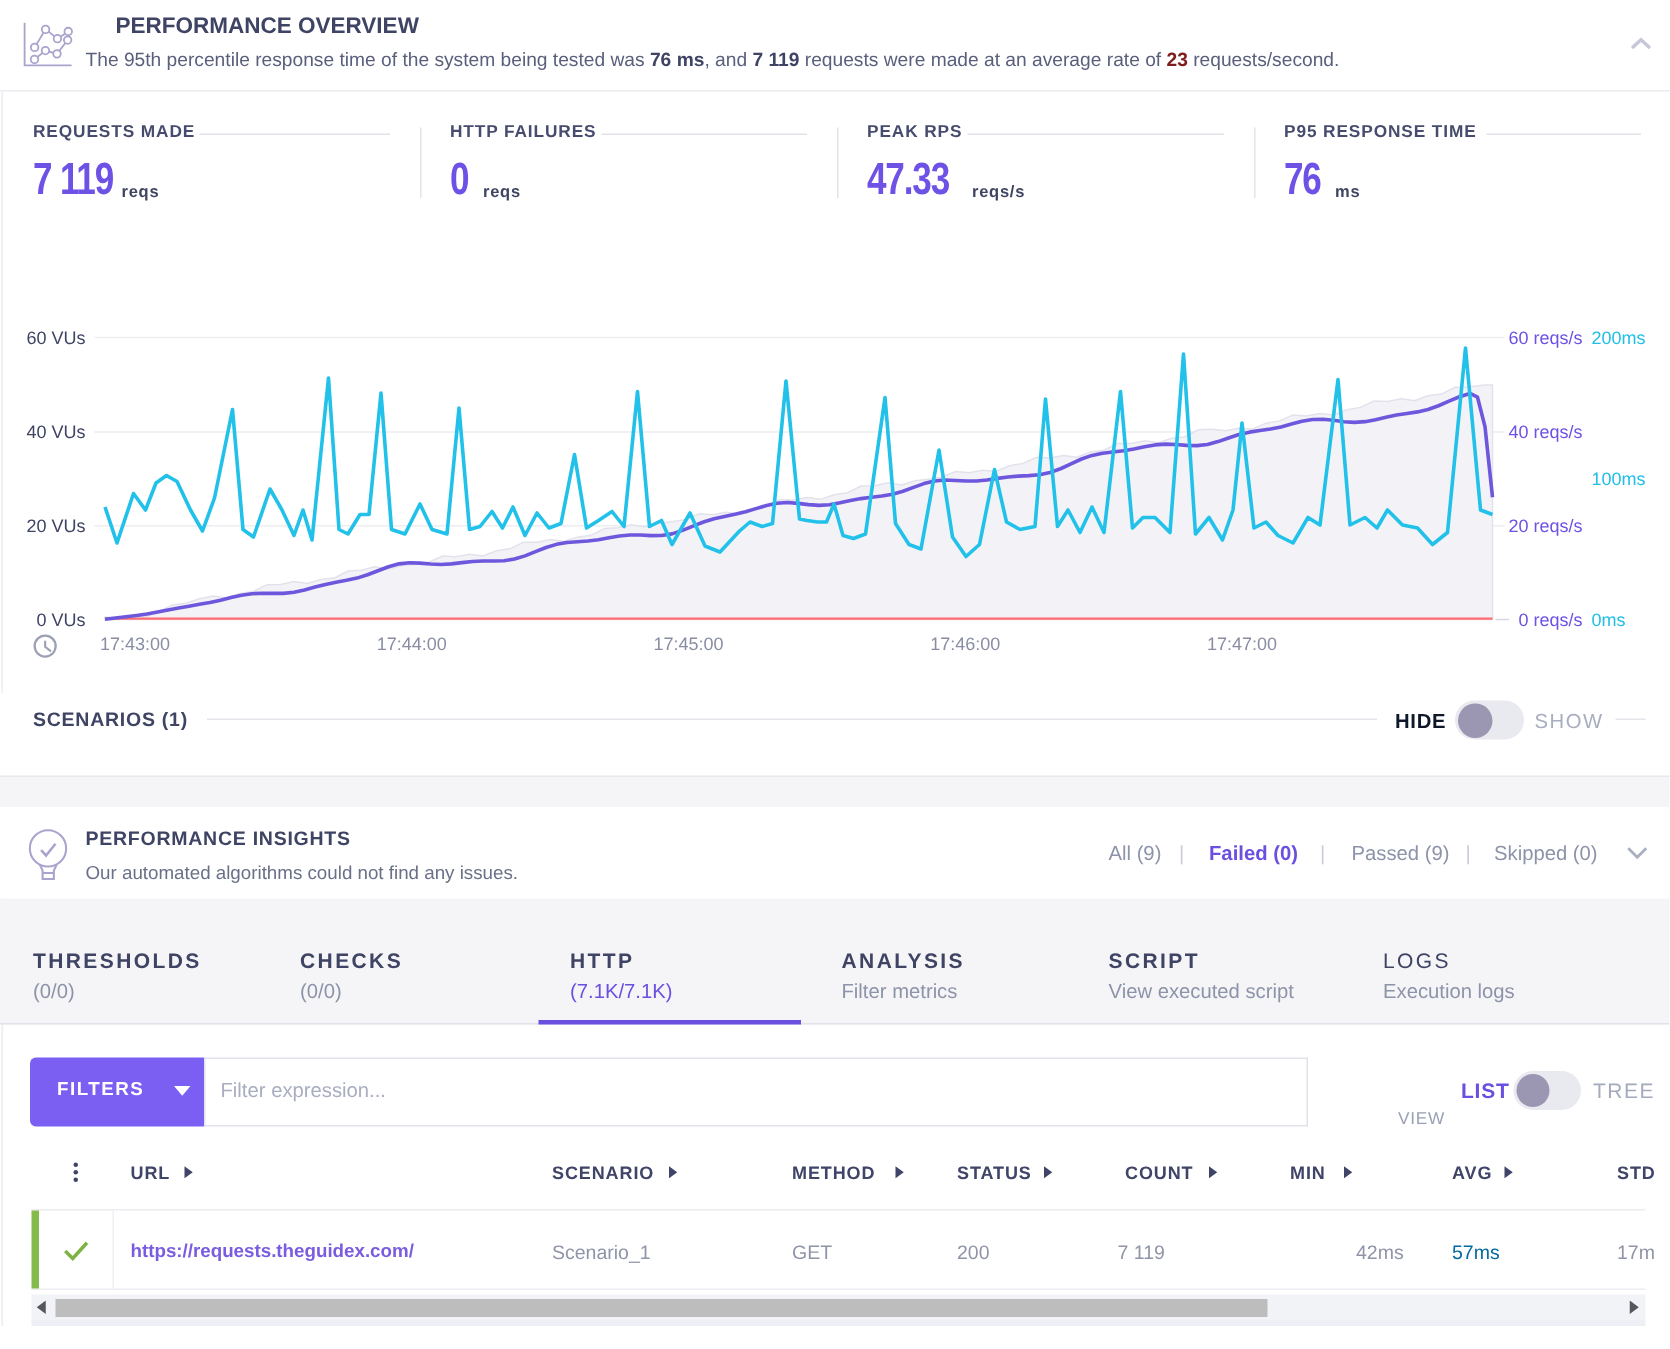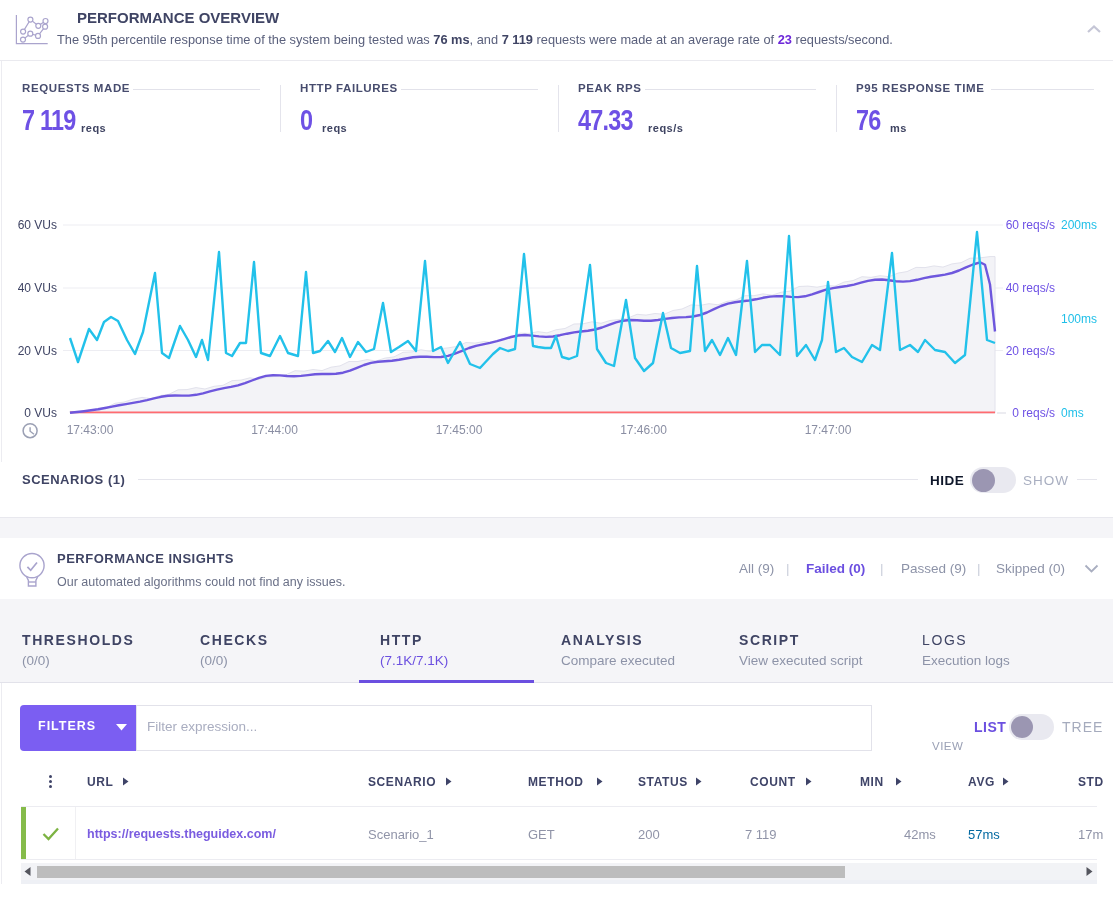--- a/index.html
+++ b/index.html
@@ -17,21 +17,21 @@
 <circle cx="13.1" cy="23.6" r="2.5" fill="#fff" stroke="#aaa4cd" stroke-width="1.2"></circle>
 <circle cx="20.4" cy="11.6" r="2.5" fill="#fff" stroke="#aaa4cd" stroke-width="1.2"></circle>
 <circle cx="28.3" cy="17.8" r="2.5" fill="#fff" stroke="#aaa4cd" stroke-width="1.2"></circle>
 <circle cx="35.5" cy="13.0" r="2.5" fill="#fff" stroke="#aaa4cd" stroke-width="1.2"></circle>
 <circle cx="13.0" cy="31.6" r="2.5" fill="#fff" stroke="#aaa4cd" stroke-width="1.2"></circle>
 <circle cx="20.3" cy="25.7" r="2.5" fill="#fff" stroke="#aaa4cd" stroke-width="1.2"></circle>
 <circle cx="28.0" cy="27.9" r="2.5" fill="#fff" stroke="#aaa4cd" stroke-width="1.2"></circle>
 <circle cx="35.1" cy="18.7" r="2.5" fill="#fff" stroke="#aaa4cd" stroke-width="1.2"></circle>
 </svg>
 <div class="abs dark" style="left:57px;top:9px;font-size:15px;font-weight:bold;letter-spacing:0;margin-left:20px;">PERFORMANCE OVERVIEW</div>
-<div class="abs" style="left:57px;top:31.5px;font-size:12.8px;color:#5a607c;">The 95th percentile response time of the system being tested was <b style="color:#3f4464">76 ms</b>, and <b style="color:#3f4464">7 119</b> requests were made at an average rate of <b style="color:#6d28d9">23</b> requests/second.</div>
+<div class="abs" style="left:57px;top:31.5px;font-size:12.8px;color:#5a607c;">The 95th percentile response time of the system being tested was <b style="color:#3f4464">76 ms</b>, and <b style="color:#3f4464">7 119</b> requests were made at an average rate of <b style="color:#7f1d1d">23</b> requests/second.</div>
 <svg class="abs" style="left:1086px;top:24px;" width="16" height="10" viewBox="0 0 16 10" fill="none">
     <path d="M2 8 L8 2.5 L14 8" stroke="#c5c6d6" stroke-width="2.2"></path>
   </svg>
 <div class="abs lab" style="left:22px;top:82px;">REQUESTS MADE</div>
 <div class="abs" style="left:133px;top:89px;width:127px;height:1px;background:#e2e2ea;"></div>
 <div class="abs" style="left:22px;top:102.5px;font-size:30px;font-weight:bold;letter-spacing:-1px;color:#6e51e5;transform:scaleX(0.78);transform-origin:left top;">7 119</div>
 <div class="abs" style="left:81px;top:122px;font-size:11px;font-weight:bold;letter-spacing:.5px;color:#3f4462;">reqs</div>
 <div class="abs lab" style="left:300px;top:82px;">HTTP FAILURES</div>
 <div class="abs" style="left:401px;top:89px;width:137px;height:1px;background:#e2e2ea;"></div>
 <div class="abs" style="left:300px;top:102.5px;font-size:30px;font-weight:bold;letter-spacing:-1px;color:#6e51e5;transform:scaleX(0.78);transform-origin:left top;">0</div>
@@ -104,21 +104,21 @@
     <path d="M1.5 1.5 L7.5 7.5 L13.5 1.5" stroke="#a9aec0" stroke-width="1.8"></path>
   </svg>
 <div class="abs" style="left:0;top:599px;width:1113px;height:84px;background:#f5f5f8;border-bottom:1px solid #e2e2ea;"></div>
 <div class="abs dark" style="left:22px;top:632px;font-size:14px;font-weight:bold;letter-spacing:1.6px;">THRESHOLDS</div>
 <div class="abs" style="left:22px;top:653px;font-size:13.5px;color:#8d93a8;">(0/0)</div>
 <div class="abs dark" style="left:200px;top:632px;font-size:14px;font-weight:bold;letter-spacing:1.6px;">CHECKS</div>
 <div class="abs" style="left:200px;top:653px;font-size:13.5px;color:#8d93a8;">(0/0)</div>
 <div class="abs dark" style="left:380px;top:632px;font-size:14px;font-weight:bold;letter-spacing:1.6px;">HTTP</div>
 <div class="abs" style="left:380px;top:653px;font-size:13.5px;color:#6b4fe0;">(7.1K/7.1K)</div>
 <div class="abs dark" style="left:561px;top:632px;font-size:14px;font-weight:bold;letter-spacing:1.6px;">ANALYSIS</div>
-<div class="abs" style="left:561px;top:653px;font-size:13.5px;color:#8d93a8;">Compare executed</div>
+<div class="abs" style="left:561px;top:653px;font-size:13.5px;color:#8d93a8;">Filter metrics</div>
 <div class="abs dark" style="left:739px;top:632px;font-size:14px;font-weight:bold;letter-spacing:1.6px;">SCRIPT</div>
 <div class="abs" style="left:739px;top:653px;font-size:13.5px;color:#8d93a8;">View executed script</div>
 <div class="abs dark" style="left:922px;top:632px;font-size:14px;font-weight:normal;letter-spacing:1.6px;">LOGS</div>
 <div class="abs" style="left:922px;top:653px;font-size:13.5px;color:#8d93a8;">Execution logs</div>
 <div class="abs" style="left:359px;top:680px;width:175px;height:3px;background:#6b4fe0;"></div>
 <div class="abs" style="left:20px;top:705px;width:116px;height:46px;background:#7b5ef2;border-radius:4px 0 0 4px;"></div>
 <div class="abs" style="left:38px;top:719px;font-size:12.5px;font-weight:bold;letter-spacing:1px;color:#fff;">FILTERS</div>
 <svg class="abs" style="left:116px;top:724px;" width="11" height="7">
     <polygon points="0,0 11,0 5.5,6.5" fill="#fff"></polygon>
   </svg>

